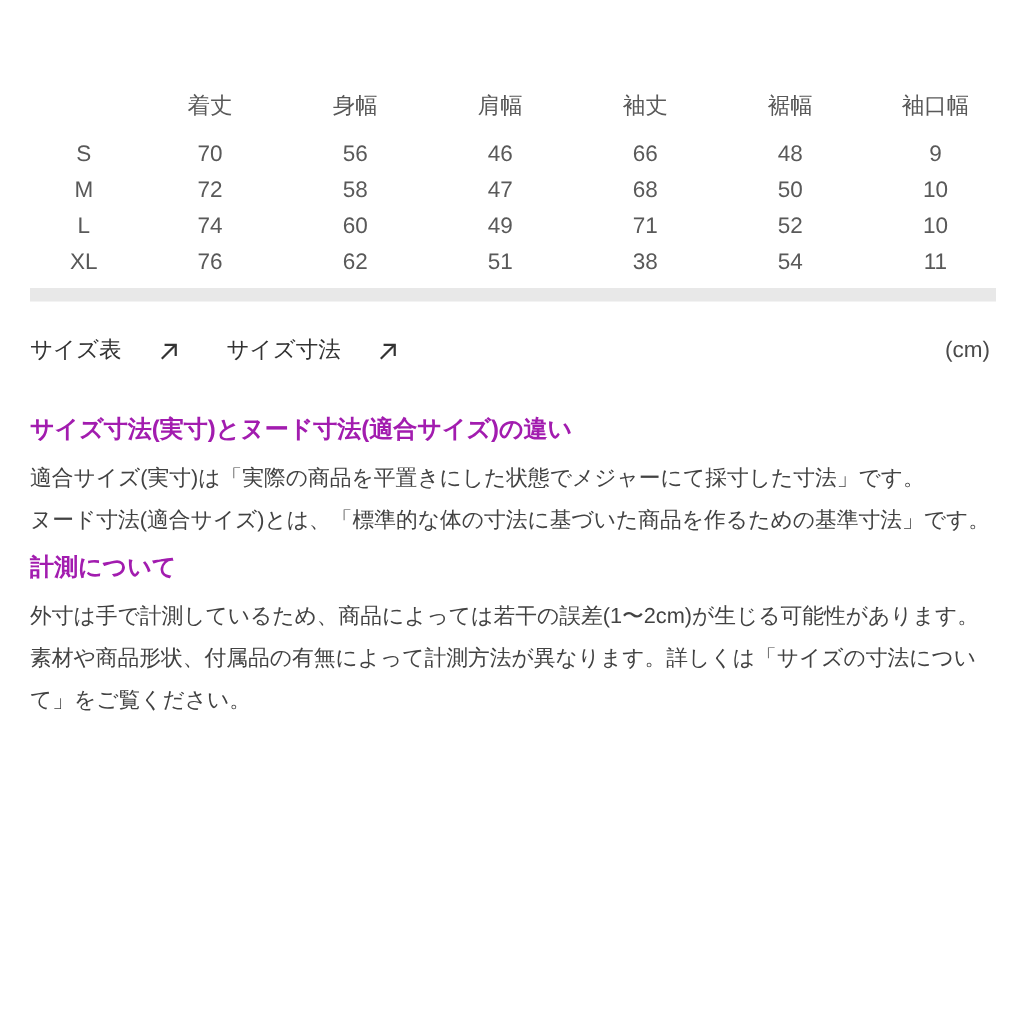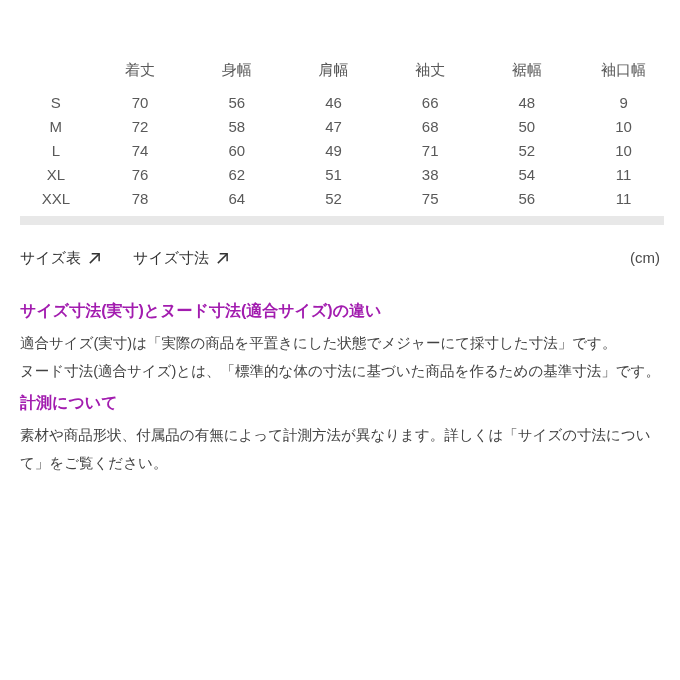--- a/index.html
+++ b/index.html
@@ -53,21 +53,21 @@
     display: flex;
     align-items: center;
     margin-top: 23px;
     font-size: 15px;
     line-height: 20px;
     color: #333333;
   }
   .ext-link {
     display: inline-flex;
     align-items: center;
-    gap: 7px;
+    gap: 25px;
     margin-right: 32px;
     color: #333333;
     text-decoration: none;
     cursor: pointer;
   }
   .ext-icon { width: 13px; height: 13px; display: inline-block; }
   .ext-icon svg { display: block; }
   .unit-label {
     margin-left: auto;
     margin-right: 12px;
@@ -147,29 +147,20 @@
       </tr>
       <tr>
         <th>XL</th>
         <td>76</td>
         <td>62</td>
         <td>51</td>
         <td>38</td>
         <td>54</td>
         <td>11</td>
       </tr>
-      <tr>
-        <th>XXL</th>
-        <td>78</td>
-        <td>64</td>
-        <td>52</td>
-        <td>75</td>
-        <td>56</td>
-        <td>11</td>
-      </tr>
     </tbody>
   </table>
 
   <div class="divider"></div>
 
   <div class="links-row">
     <a class="ext-link">
       <span>サイズ表</span>
       <span class="ext-icon">
         <svg width="13" height="13" viewBox="0 0 14 14" fill="none" stroke="#333333" stroke-width="1.6">
@@ -191,16 +182,17 @@
   </div>
 
   <section class="txt">
     <h2>サイズ寸法(実寸)とヌード寸法(適合サイズ)の違い</h2>
     <p>適合サイズ(実寸)は「実際の商品を平置きにした状態でメジャーにて採寸した寸法」です。</p>
     <p>ヌード寸法(適合サイズ)とは、「標準的な体の寸法に基づいた商品を作るための基準寸法」です。</p>
   </section>
 
   <section class="txt second">
     <h2>計測について</h2>
+    <p>外寸は手で計測しているため、商品によっては若干の誤差(1〜2cm)が生じる可能性があります。</p>
     <p>素材や商品形状、付属品の有無によって計測方法が異なります。詳しくは「サイズの寸法について」をご覧ください。</p>
   </section>
 
 </div>
 
 </body></html>

